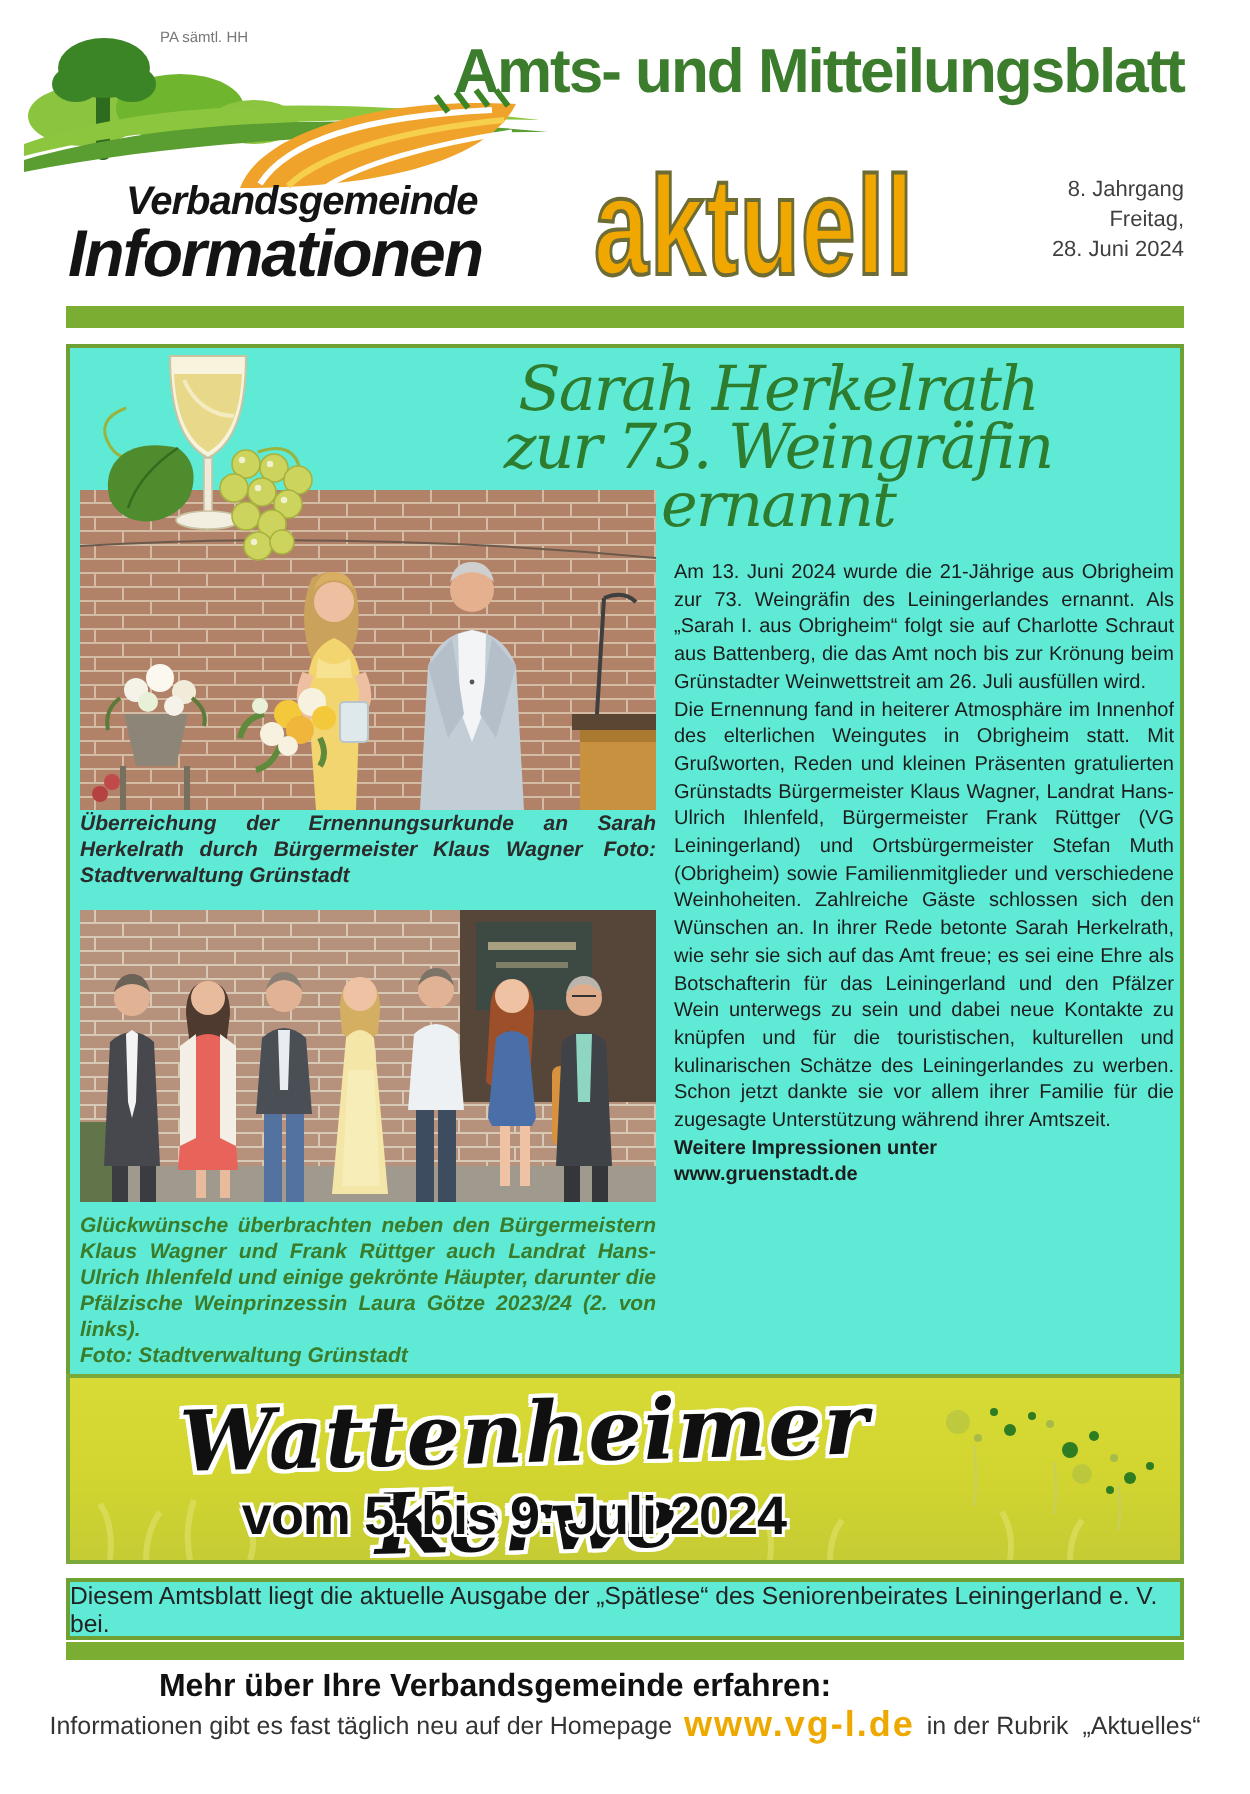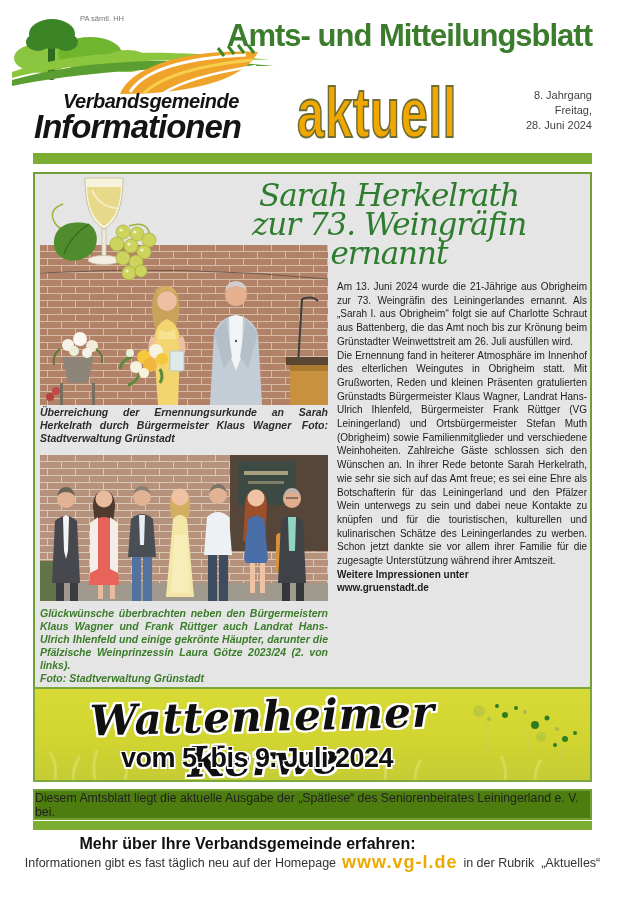--- a/index.html
+++ b/index.html
@@ -16,21 +16,21 @@
          transform:scaleX(0.70);transform-origin:left top;letter-spacing:1px;
          -webkit-text-stroke:2px #6e6c35;white-space:nowrap;}
   .issue{right:33px;top:88px;text-align:right;font-size:11px;color:#3f3f3f;line-height:15px;}
   .issue .nr{margin-top:18px;}
 
   .greenbar{left:33px;width:559px;height:11px;background:#7bad33;}
   .bar1{top:153px;}
   .bar2{top:821px;height:9px;}
 
   
-  .article{left:33px;top:172px;width:559px;height:546px;background:#e5e5e5;border:2px solid #6fa033;box-sizing:border-box;}
+  .article{left:33px;top:172px;width:559px;height:546px;background:#5eead4;border:2px solid #6fa033;box-sizing:border-box;}
   .art-title{left:165px;top:7px;width:378px;text-align:center;font-family:"DejaVu Serif",serif;font-style:italic;
              color:#2e7c2e;font-size:31px;line-height:29px;letter-spacing:-1px;}
   .wineglass{left:2px;top:0px;width:128px;height:118px;z-index:5;}
   .photo{left:5px;width:288px;overflow:hidden;background:#b08068;}
   .photo1{top:71px;height:160px;}
   .photo2{top:281px;height:146px;}
   .photo svg{display:block;width:100%;height:100%;}
   .cap{left:5px;width:288px;font-size:10.5px;line-height:13px;font-weight:bold;font-style:italic;text-align:justify;}
   .cap1{top:232px;color:#2b2b2b;}
   .cap2{top:433px;color:#3a7c2a;}
@@ -44,21 +44,21 @@
   .kerwe{left:33px;top:687px;width:559px;height:95px;box-sizing:border-box;border:2px solid #7aa83a;
          background:linear-gradient(180deg,#d8da36 0%,#d2d530 55%,#c5cc34 100%);overflow:hidden;}
   .kerwe-deco{left:0;top:0;width:555px;height:91px;}
   .kerwe-title{left:18px;top:6px;width:420px;text-align:center;font-family:"DejaVu Serif",serif;font-style:italic;font-weight:bold;
                font-size:42px;line-height:44px;color:#101010;letter-spacing:1px;transform:rotate(-1.5deg);
                text-shadow:-2px -2px 0 #fff,2px -2px 0 #fff,-2px 2px 0 #fff,2px 2px 0 #fff,-2px 0 0 #fff,2px 0 0 #fff,0 -2px 0 #fff,0 2px 0 #fff;}
   .kerwe-sub{left:62px;top:54px;width:320px;text-align:center;font-size:27px;font-weight:bold;color:#101010;letter-spacing:-0.5px;
              text-shadow:-1.5px -1.5px 0 #fff,1.5px -1.5px 0 #fff,-1.5px 1.5px 0 #fff,1.5px 1.5px 0 #fff;}
 
   
-  .insert{left:33px;top:789px;width:559px;height:31px;box-sizing:border-box;background:#4d7c0f;border:2px solid #6fa033;
+  .insert{left:33px;top:789px;width:559px;height:31px;box-sizing:border-box;background:#5eead4;border:2px solid #6fa033;
           display:flex;align-items:center;justify-content:center;font-size:12.3px;color:#222;}
 
   
   .f-head{left:0;top:835px;width:495px;text-align:center;font-size:16px;font-weight:bold;color:#111;}
   .f-info{left:0;top:852px;width:625px;display:flex;align-items:center;justify-content:center;gap:6px;font-size:12.5px;color:#333;}
   .f-url{font-size:18px;font-weight:bold;color:#eda900;letter-spacing:1px;}
 </style>
 </head>
 <body>
 

